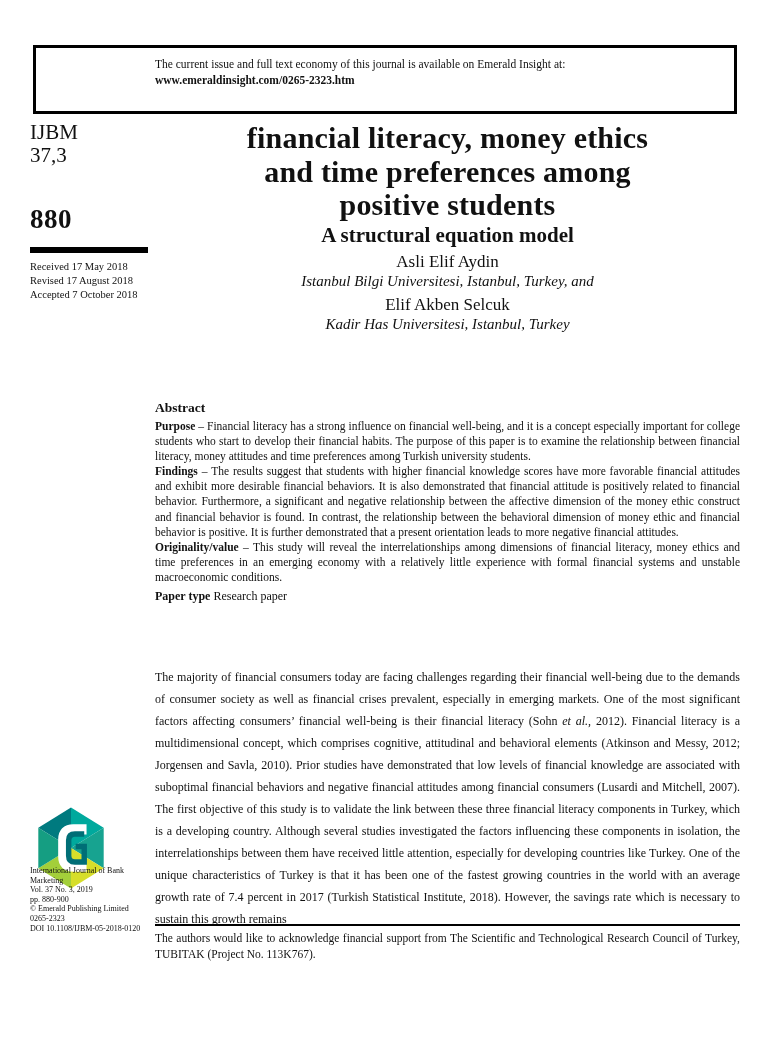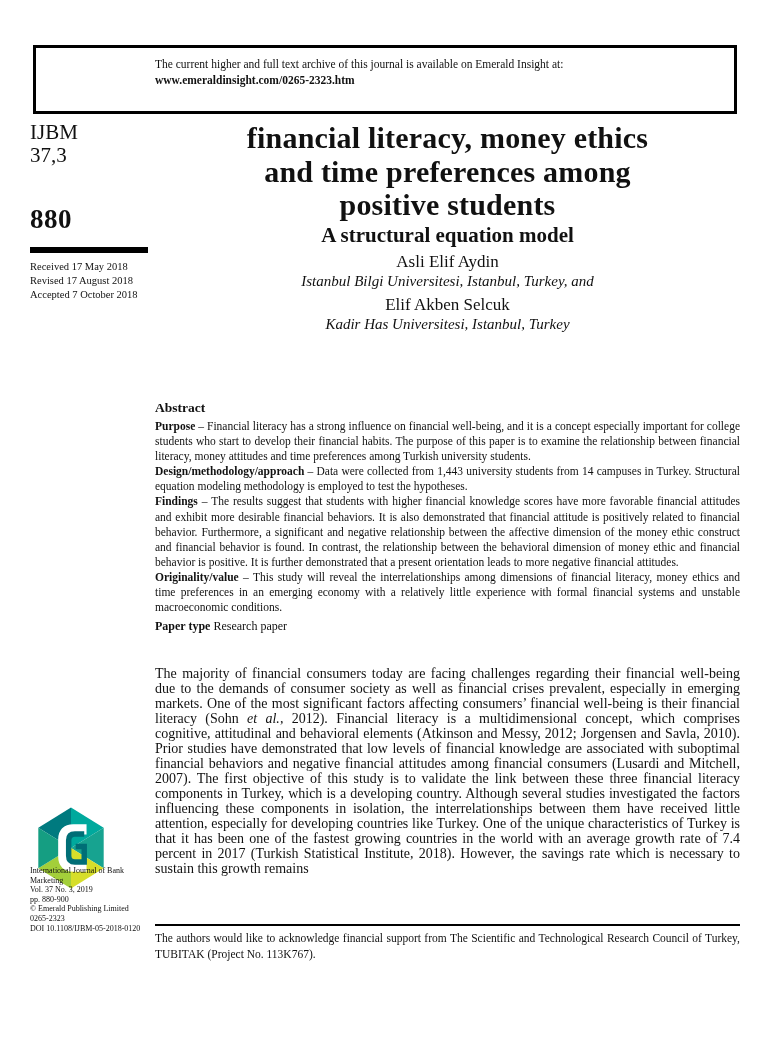--- a/index.html
+++ b/index.html
@@ -59,21 +59,21 @@
   .abstract-heading { font-size: 13.5px; font-weight: bold; margin-bottom: 3px; }
   .abstract-section { font-size: 11.5px; line-height: 15.1px; text-align: justify; }
   .abstract-section .label { font-weight: bold; }
   .kw-line { margin-top: 5px; font-size: 12px; line-height: 16px; }
   .kw-line .label { font-weight: bold; }
   .pt-line { margin-top: 3px; font-size: 12px; line-height: 16px; }
   .pt-line .label { font-weight: bold; }
 
   .body-block { top: 666px; }
   .body-paragraph {
-    font-size: 14px; line-height: 15px; text-align: justify;
+    font-size: 12px; line-height: 22px; text-align: justify;
   }
 
   .footnote-block {
     top: 924px;
     border-top: 2px solid #000000;
     padding-top: 5px;
   }
   .footnote-text { font-size: 11.5px; line-height: 15.5px; text-align: justify; }
 
   
@@ -83,21 +83,21 @@
     font-size: 8px; line-height: 9.6px;
   }
 </style>
 </head>
 <body>
 
 <div class="page">
 
   <div class="archive-box">
     <div class="inner">
-      <div>The current higher and full text archive of this journal is available on Emerald Insight at:</div>
+      <div>The current issue and full text economy of this journal is available on Emerald Insight at:</div>
       <div class="url">www.emeraldinsight.com/0265-2323.htm</div>
     </div>
   </div>
 
   <div class="journal-code">
     <div>IJBM</div>
     <div>37,3</div>
   </div>
 
   <div class="first-page-number">880</div>
@@ -116,21 +116,20 @@
     <div class="subtitle">A structural equation model</div>
     <div class="author-name">Asli Elif Aydin</div>
     <div class="author-affil">Istanbul Bilgi Universitesi, Istanbul, Turkey, and</div>
     <div class="author-name">Elif Akben Selcuk</div>
     <div class="author-affil">Kadir Has Universitesi, Istanbul, Turkey</div>
   </div>
 
   <div class="main-col abstract-block">
     <div class="abstract-heading">Abstract</div>
     <p class="abstract-section"><span class="label">Purpose</span><span> – Financial literacy has a strong influence on financial well-being, and it is a concept especially important for college students who start to develop their financial habits. The purpose of this paper is to examine the relationship between financial literacy, money attitudes and time preferences among Turkish university students.</span></p>
-    <p class="abstract-section"><span class="label">Design/methodology/approach</span><span> – Data were collected from 1,443 university students from 14 campuses in Turkey. Structural equation modeling methodology is employed to test the hypotheses.</span></p>
     <p class="abstract-section"><span class="label">Findings</span><span> – The results suggest that students with higher financial knowledge scores have more favorable financial attitudes and exhibit more desirable financial behaviors. It is also demonstrated that financial attitude is positively related to financial behavior. Furthermore, a significant and negative relationship between the affective dimension of the money ethic construct and financial behavior is found. In contrast, the relationship between the behavioral dimension of money ethic and financial behavior is positive. It is further demonstrated that a present orientation leads to more negative financial attitudes.</span></p>
     <p class="abstract-section"><span class="label">Originality/value</span><span> – This study will reveal the interrelationships among dimensions of financial literacy, money ethics and time preferences in an emerging economy with a relatively little experience with formal financial systems and unstable macroeconomic conditions.</span></p>
     <div class="pt-line"><span class="label">Paper type</span><span> Research paper</span></div>
   </div>
 
   <div class="main-col body-block">
     <p class="body-paragraph"><span>The majority of financial consumers today are facing challenges regarding their financial well-being due to the demands of consumer society as well as financial crises prevalent, especially in emerging markets. One of the most significant factors affecting consumers’ financial well-being is their financial literacy (Sohn </span><span style="font-style: italic;">et al.</span><span>, 2012). Financial literacy is a multidimensional concept, which comprises cognitive, attitudinal and behavioral elements (Atkinson and Messy, 2012; Jorgensen and Savla, 2010). Prior studies have demonstrated that low levels of financial knowledge are associated with suboptimal financial behaviors and negative financial attitudes among financial consumers (Lusardi and Mitchell, 2007). The first objective of this study is to validate the link between these three financial literacy components in Turkey, which is a developing country. Although several studies investigated the factors influencing these components in isolation, the interrelationships between them have received little attention, especially for developing countries like Turkey. One of the unique characteristics of Turkey is that it has been one of the fastest growing countries in the world with an average growth rate of 7.4 percent in 2017 (Turkish Statistical Institute, 2018). However, the savings rate which is necessary to sustain this growth remains</span></p>
   </div>
 
   <div class="main-col footnote-block">

